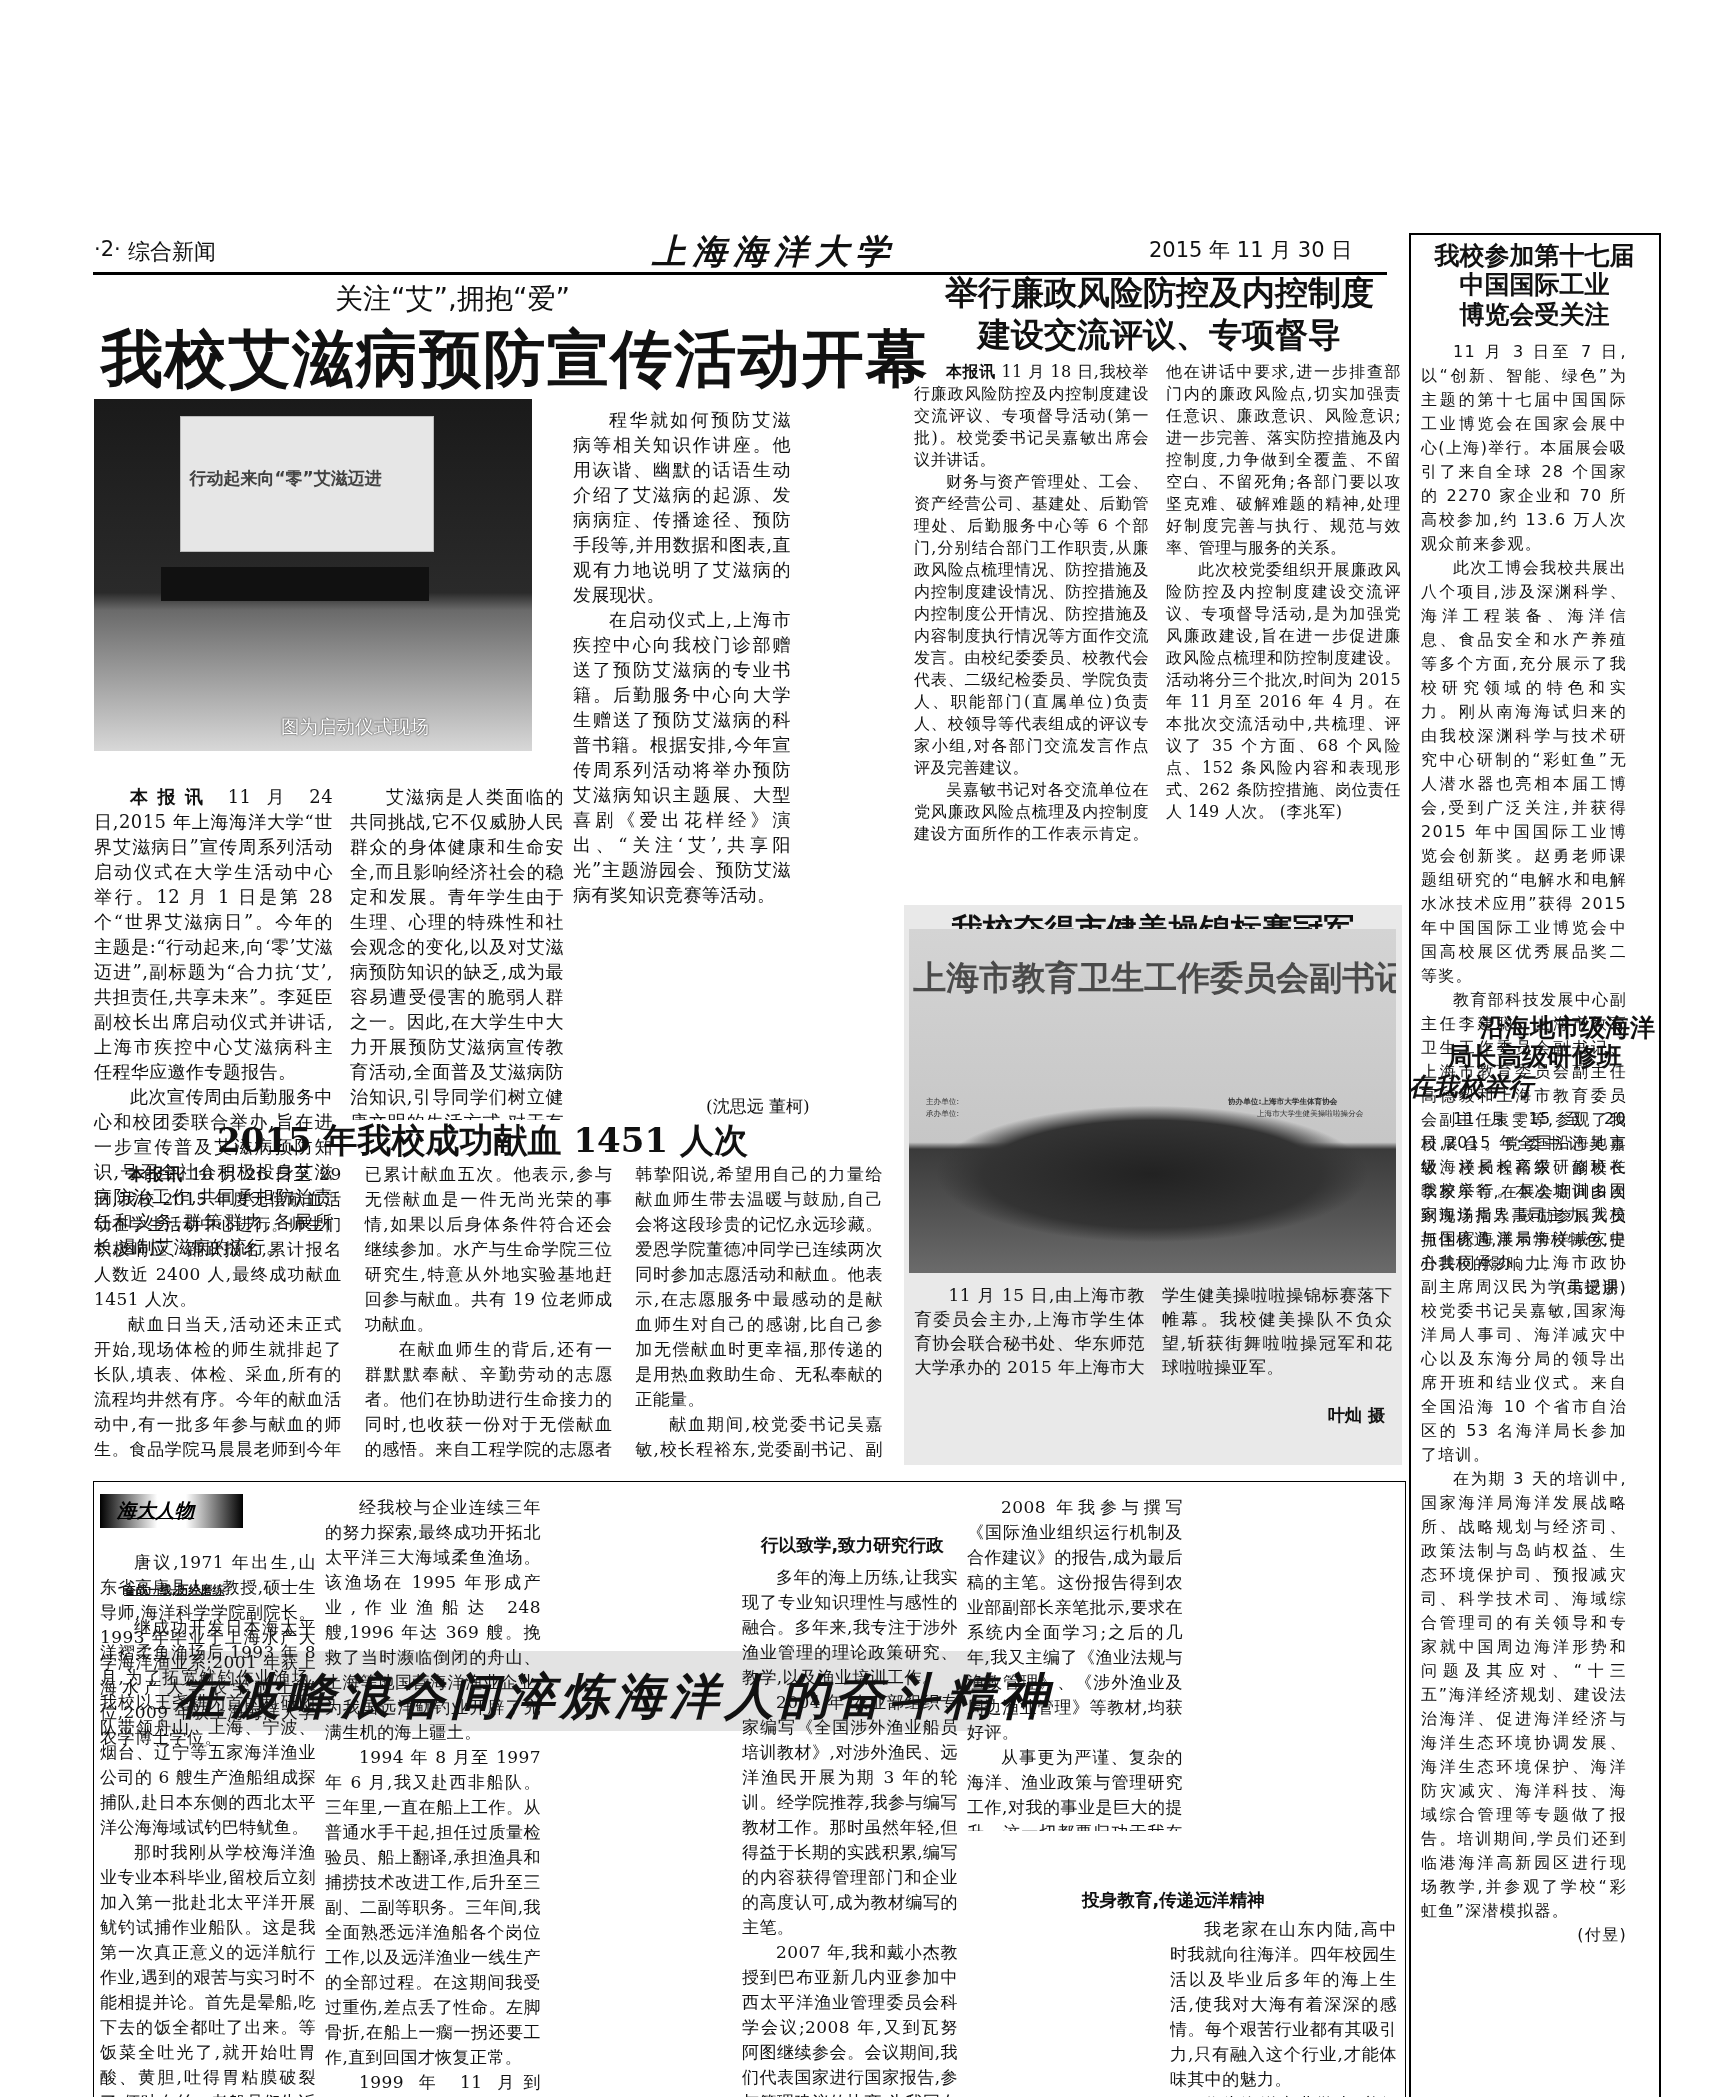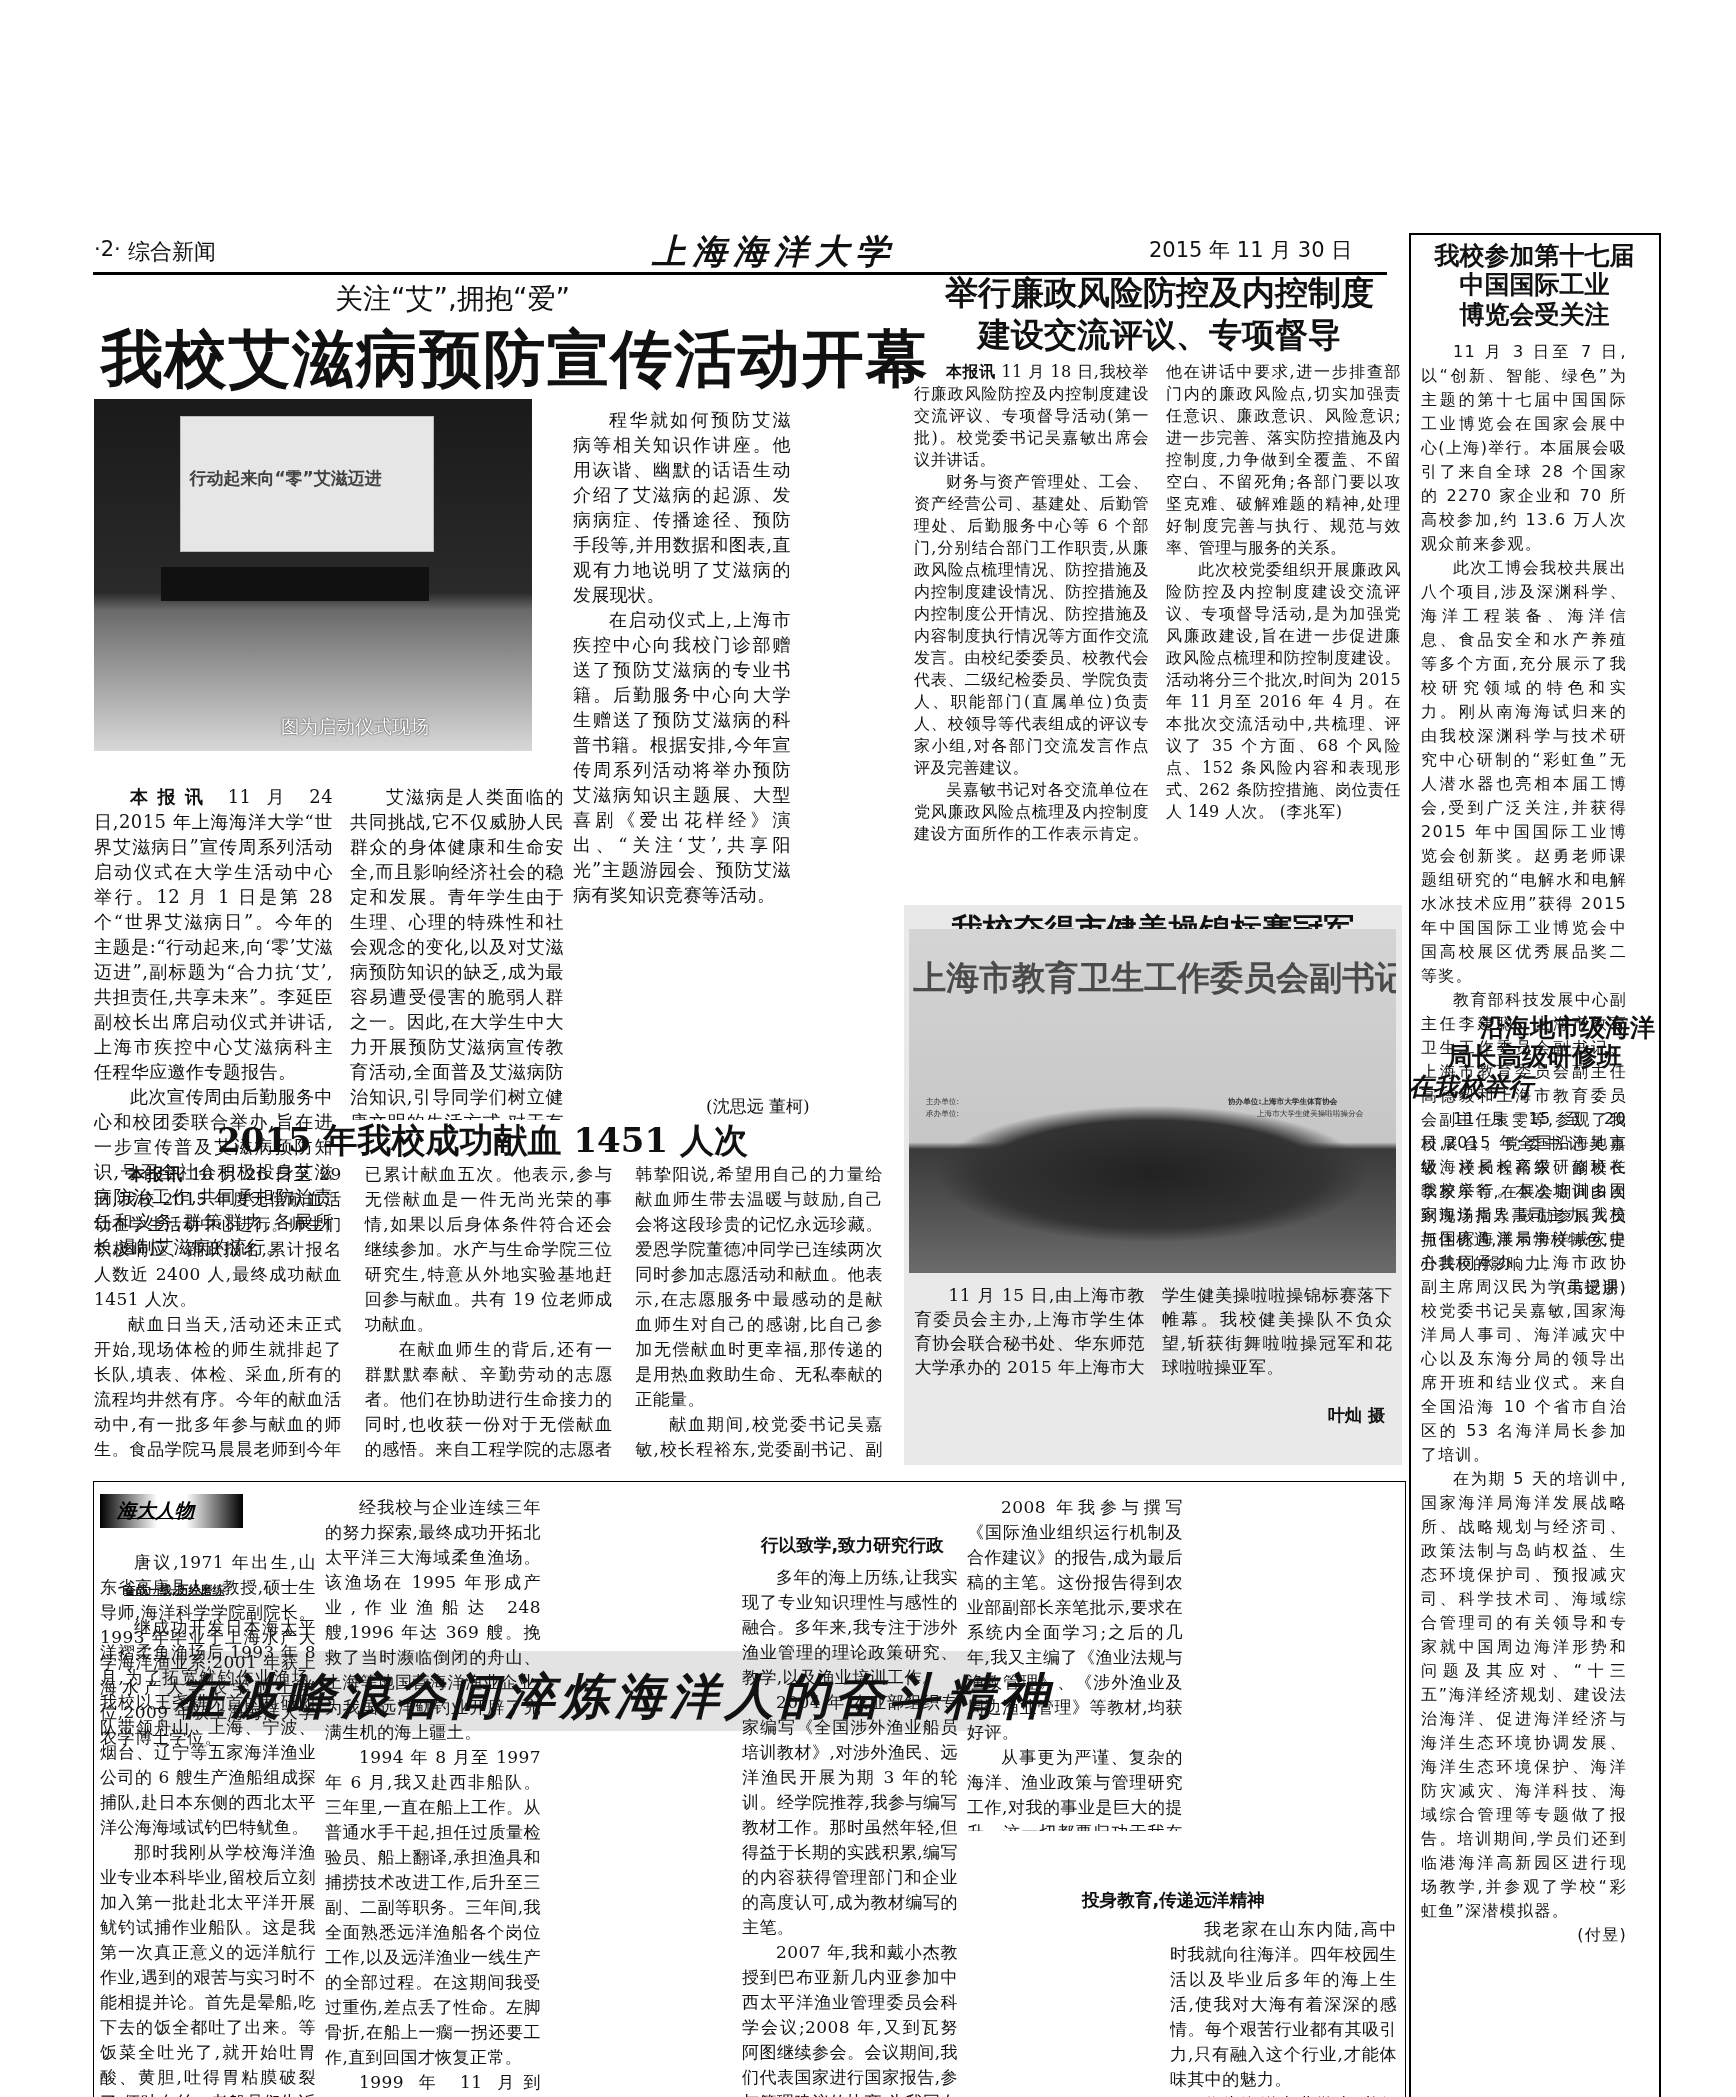--- a/index.html
+++ b/index.html
@@ -92,21 +92,21 @@
   <p>此次工博会我校共展出八个项目,涉及深渊科学、海洋工程装备、海洋信息、食品安全和水产养殖等多个方面,充分展示了我校研究领域的特色和实力。刚从南海海试归来的由我校深渊科学与技术研究中心研制的“彩虹鱼”无人潜水器也亮相本届工博会,受到广泛关注,并获得 2015 年中国国际工业博览会创新奖。赵勇老师课题组研究的“电解水和电解水冰技术应用”获得 2015 年中国国际工业博览会中国高校展区优秀展品奖二等奖。</p>
   <p>教育部科技发展中心副主任李建聪、上海市教育卫生工作委员会副书记、上海市教育委员会副主任高德毅和上海市教育委员会副主任袁雯等,参观了我校展台。党委书记吴嘉敏、校长程裕东、副校长李家乐等,在展会期间多次到现场指导,鼓励参展人员抓住机遇,展示学校特色,提升我校的影响力。</p>
   <span class="byline">(韦记朋)</span>
 </div>
 
 <div class="headline sans" style="left:1414px;top:1011px;width:241px;font-size:25px;text-align:right;">沿海地市级海洋</div>
 <div class="headline sans" style="left:1414px;top:1040px;width:241px;font-size:25px;">局长高级研修班</div>
 <div class="headline sans" style="left:1350px;top:1070px;width:241px;font-size:25px;font-style:italic;">在我校举行</div>
 <div class="col body-text sans" style="left:1421px;top:1107px;width:206px;font-size:16px;line-height:24px;letter-spacing:1.3px;">
   <p>11 月 15 至 20 日,2015 年全国沿海地市级海洋局长高级研修班在我校举行。本次培训由国家海洋局人事司主办,我校与国家海洋局海洋减灾中心共同承办。上海市政协副主席周汉民为学员授课,校党委书记吴嘉敏,国家海洋局人事司、海洋减灾中心以及东海分局的领导出席开班和结业仪式。来自全国沿海 10 个省市自治区的 53 名海洋局长参加了培训。</p>
-  <p>在为期 5 天的培训中,国家海洋局海洋发展战略所、战略规划与经济司、政策法制与岛屿权益、生态环境保护司、预报减灾司、科学技术司、海域综合管理司的有关领导和专家就中国周边海洋形势和问题及其应对、“十三五”海洋经济规划、建设法治海洋、促进海洋经济与海洋生态环境协调发展、海洋生态环境保护、海洋防灾减灾、海洋科技、海域综合管理等专题做了报告。培训期间,学员们还到临港海洋高新园区进行现场教学,并参观了学校“彩虹鱼”深潜模拟器。</p>
+  <p>在为期 3 天的培训中,国家海洋局海洋发展战略所、战略规划与经济司、政策法制与岛屿权益、生态环境保护司、预报减灾司、科学技术司、海域综合管理司的有关领导和专家就中国周边海洋形势和问题及其应对、“十三五”海洋经济规划、建设法治海洋、促进海洋经济与海洋生态环境协调发展、海洋生态环境保护、海洋防灾减灾、海洋科技、海域综合管理等专题做了报告。培训期间,学员们还到临港海洋高新园区进行现场教学,并参观了学校“彩虹鱼”深潜模拟器。</p>
   <span class="byline">(付昱)</span>
 </div>
 
 <div class="abs" style="left:93px;top:1481px;width:1313px;height:747px;border-left:1.3px solid #000;border-right:1.3px solid #000;border-top:1.3px solid #000;box-sizing:border-box;"></div>
 
 <div class="abs serif" style="left:100px;top:1494px;width:126px;height:34px;line-height:34px;padding-left:17px;font-size:19.3px;font-weight:bold;font-style:italic;color:#000;background:linear-gradient(90deg,#000 0%,#fff 40%,#fff 60%,#000 100%);text-decoration:underline;">海大人物</div>
 
 <div class="abs" style="left:159px;top:1651px;width:831px;height:80px;background:#e3e3e3;">
   <div class="abs serif" style="left:17px;top:12.6px;font-size:49px;font-weight:bold;font-style:italic;letter-spacing:5.9px;white-space:nowrap;">在波峰浪谷间淬炼海洋人的奋斗精神</div>
 </div>

